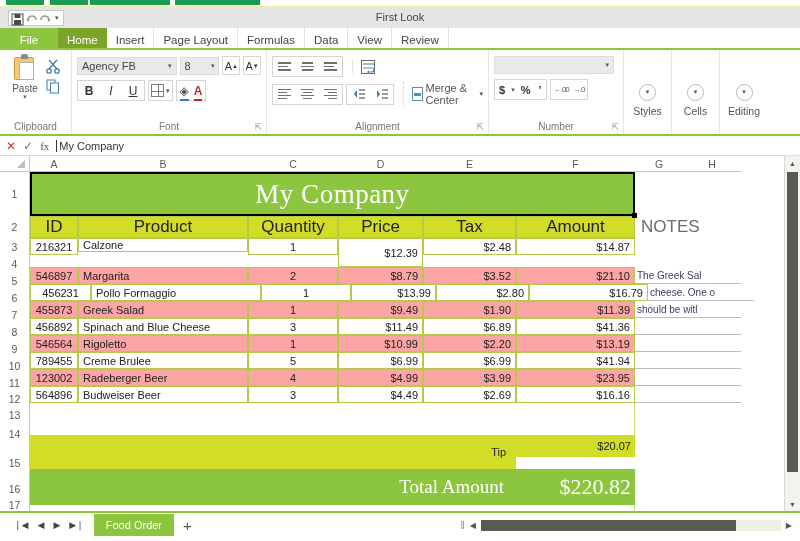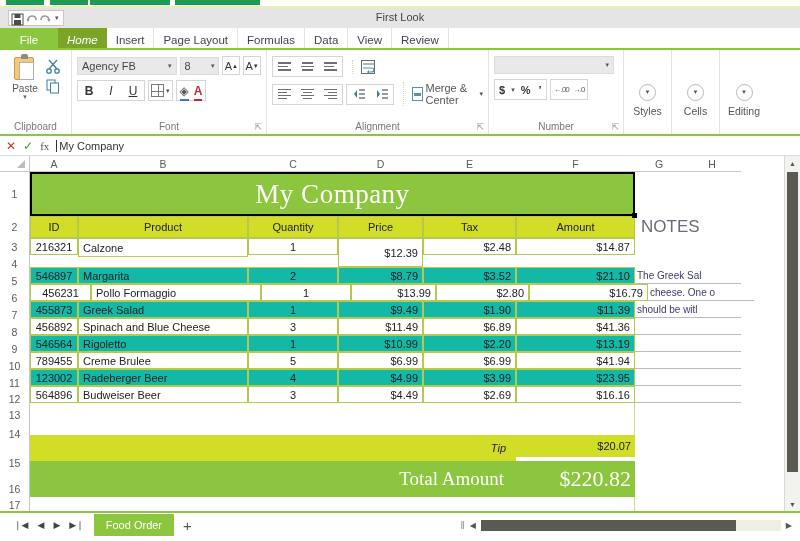--- a/index.html
+++ b/index.html
@@ -37,21 +37,21 @@
   .ribbon-tabs {
     height: 22px; display: flex; align-items: stretch;
     background: #fff; border-bottom: 2px solid #8cc63e;
   }
   .rtab {
     font-size: 11.5px; color: #444; padding: 3px 9px 0 9px;
     display: flex; align-items: center; justify-content: center;
     border-right: 1px solid #e2e2e2;
   }
   .rtab.file { background: #8cc63e; color: #fff; min-width: 58px; border-right: none; }
-  .rtab.active { background: #7ba428; color: #fff; border-right: none; font-style: italic; }
+  .rtab.active { background: #7ba428; color: #fff; border-right: none; }
   .rtab.spacer { flex: 1; border-right: none; }
 
   
   .ribbon {
     height: 86px; display: flex; background: #fff;
     border-bottom: 2px solid #8cc63e; position: relative;
   }
   .rgroup { position: relative; display: flex; flex-direction: column;
             border-right: 1px solid #e4e4e4; padding: 4px 5px 0 5px; }
   .rgroup .glabel {
@@ -180,23 +180,23 @@
   .cell { font-size: 11px; color: #222; display: flex; align-items: center;
           padding: 0 4px; overflow: hidden; white-space: nowrap; }
   .cell.c-center { justify-content: center; }
   .cell.c-right { justify-content: flex-end; }
   .cell.c-left { justify-content: flex-start; }
 
   .title-cell {
     background: #8cc63e; color: #fff; font-family: "Liberation Serif", serif;
     font-size: 27px; justify-content: center; letter-spacing: 0.5px;
   }
-  .hdr-cell { background: #d2dd28; color: #222; font-size: 11px; justify-content: center; }
+  .hdr-cell { background: #d2dd28; color: #222; font-size: 17px; justify-content: center; }
   .data-odd { background: #ffffff; }
-  .data-even { background: #14b8a6; }
+  .data-even { background: #fca5a5; }
   .bdr { border: 1px solid #b5c94a; }
   .tip-cell { background: #d2dd28; }
   .total-cell { background: #8cc63e; color: #fff; font-size: 19px;
                 font-family: Liberation Serif, serif; }
 
   .notes-area { background: #fff; }
   .notes-title { font-size: 17px; color: #6b6b78; font-family: "Liberation Sans", sans-serif; }
   .note-line { font-size: 10px; color: #3b3b6b; border-bottom: 1px solid #b9b9c8;
                white-space: nowrap; overflow: hidden; padding-left: 2px; }
   .note-blank { border-bottom: 1px solid #b9b9c8; }
@@ -529,21 +529,21 @@
           <div class="cell hdr-cell bdr" style="width:170px;height:22px">Product</div>
           <div class="cell hdr-cell bdr" style="width:90px;height:22px">Quantity</div>
           <div class="cell hdr-cell bdr" style="width:85px;height:22px">Price</div>
           <div class="cell hdr-cell bdr" style="width:93px;height:22px">Tax</div>
           <div class="cell hdr-cell bdr" style="width:119px;height:22px">Amount</div>
           <div class="cell notes-title" style="width:106px;height:22px;padding-left:6px">NOTES</div>
         </div>
 
         <div class="srow">
           <div class="cell data-odd bdr c-center" style="width:48px;height:17px">216321</div>
-          <div class="cell data-odd bdr c-left" style="width:170px;height:19px">Calzone</div>
+          <div class="cell data-odd bdr c-left" style="width:170px;height:14px">Calzone</div>
           <div class="cell data-odd bdr c-center" style="width:90px;height:17px">1</div>
           <div class="cell data-odd bdr c-right" style="width:85px;height:29px">$12.39</div>
           <div class="cell data-odd bdr c-right" style="width:93px;height:17px">$2.48</div>
           <div class="cell data-odd bdr c-right" style="width:119px;height:17px">$14.87</div>
           <div class="cell notes-area" style="width:106px;height:17px"></div>
         </div>
 
         <div class="srow">
           <div class="cell data-even bdr c-center" style="width:48px;height:17px">546897</div>
           <div class="cell data-even bdr c-left" style="width:170px;height:17px">Margarita</div>
@@ -627,21 +627,21 @@
         <div class="srow">
           <div class="cell" style="width:605px;height:16px;background:#fff;border-right:1px solid #cfe07a"></div>
           <div class="cell" style="width:106px;height:16px"></div>
         </div>
         <div class="srow">
           <div class="cell" style="width:605px;height:16px;background:#fff;border-right:1px solid #cfe07a"></div>
           <div class="cell" style="width:106px;height:16px"></div>
         </div>
 
         <div class="srow">
-          <div class="cell tip-cell" style="width:486px;height:26px;justify-content:flex-end;padding-right:10px;font-size:11px;font-style:italic;">Tip</div>
+          <div class="cell tip-cell" style="width:486px;height:34px;justify-content:flex-end;padding-right:10px;font-size:11px;">Tip</div>
           <div class="cell tip-cell c-right" style="width:119px;height:22px;font-size:11px;">$20.07</div>
           <div class="cell" style="width:106px;height:22px"></div>
         </div>
 
         <div class="srow">
           <div class="cell total-cell" style="width:486px;height:36px;justify-content:flex-end;padding-right:12px;">Total Amount</div>
           <div class="cell total-cell c-right" style="width:119px;height:36px;font-size:22px;">$220.82</div>
           <div class="cell" style="width:106px;height:36px"></div>
         </div>
 

